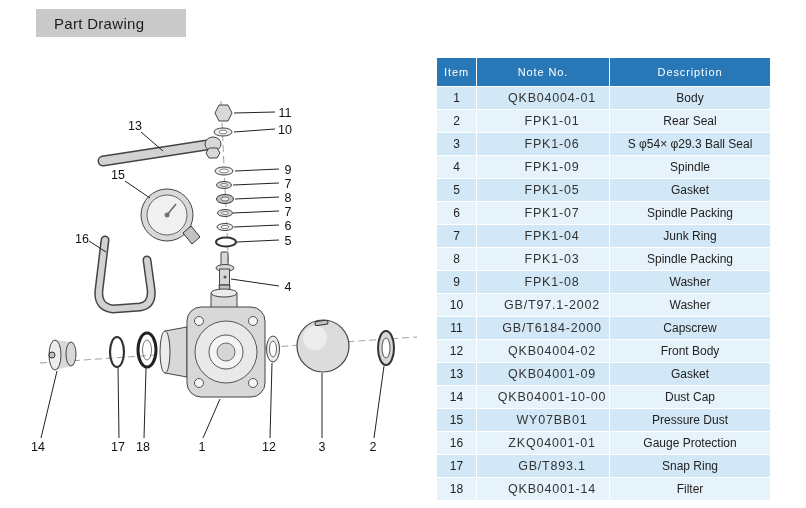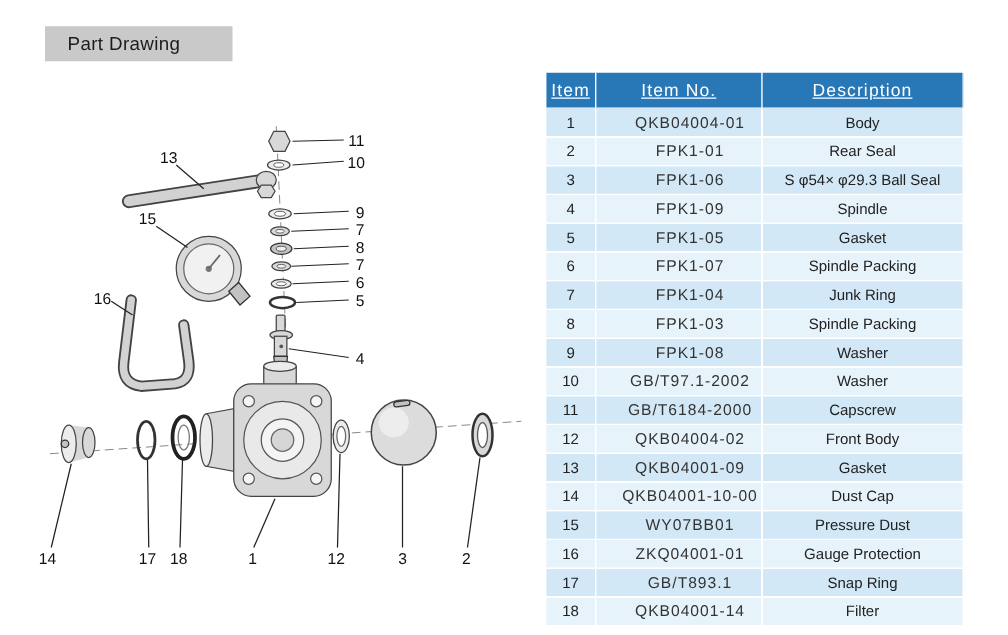--- a/index.html
+++ b/index.html
@@ -1,24 +1,24 @@
 <!DOCTYPE html>
 <html><head>
 <meta charset="utf-8">
 <style>
   html,body{margin:0;padding:0;background:#ffffff;}
   .page{position:relative;width:806px;height:508px;background:#ffffff;overflow:hidden;
         font-family:"Liberation Sans",sans-serif;}
   .title-bar{position:absolute;left:36px;top:9px;width:150px;height:28px;background:#c9c9c9;
-             display:flex;align-items:center;padding-left:18px;box-sizing:border-box;margin-top:12px;}
+             display:flex;align-items:center;padding-left:18px;box-sizing:border-box;}
   .title-bar .title-text{font-size:15px;color:#1c1c1c;letter-spacing:0.3px;}
   .diagram-wrap{position:absolute;left:15px;top:55px;width:420px;height:415px;}
   .parts-table{position:absolute;left:436px;top:57px;width:334px;border-collapse:collapse;table-layout:fixed;}
-  .parts-table th{background:#2878b8;color:#ffffff;font-weight:normal;font-size:14px;
-                  letter-spacing:0.9px;height:26px;border:1px solid #ffffff;text-decoration:underline;}
+  .parts-table th{background:#2878b8;color:#ffffff;font-weight:normal;font-size:11px;
+                  letter-spacing:0.9px;height:26px;border:1px solid #ffffff;}
   .parts-table td{height:20px;text-align:center;border:1px solid #ffffff;font-size:12px;
                   color:#222222;overflow:hidden;white-space:nowrap;}
   .parts-table tbody tr:nth-child(odd) td{background:#d2e8f6;}
   .parts-table tbody tr:nth-child(even) td{background:#e7f3fb;}
   .parts-table td.part-no{font-size:12.5px;letter-spacing:0.8px;color:#333333;padding-left:19px;}
   .col-item{width:40px;}
   .col-part{width:133px;}
   .col-desc{width:161px;}
   .note{position:absolute;left:437px;top:479px;font-size:12.5px;color:#111111;letter-spacing:0.2px;}
   svg text.callout{font-size:12.5px;fill:#111111;font-family:"Liberation Sans",sans-serif;text-anchor:middle;}
@@ -204,21 +204,21 @@
 
   <table class="parts-table">
     <colgroup>
         <col class="col-item">
         <col class="col-part">
         <col class="col-desc">
       </colgroup>
     <thead>
       <tr>
         <th>Item</th>
-        <th>Item No.</th>
+        <th>Note No.</th>
         <th>Description</th>
       </tr>
     </thead>
     <tbody>
       <tr>
           <td>1</td>
           <td class="part-no">QKB04004-01</td>
           <td>Body</td>
         </tr>
       <tr>

